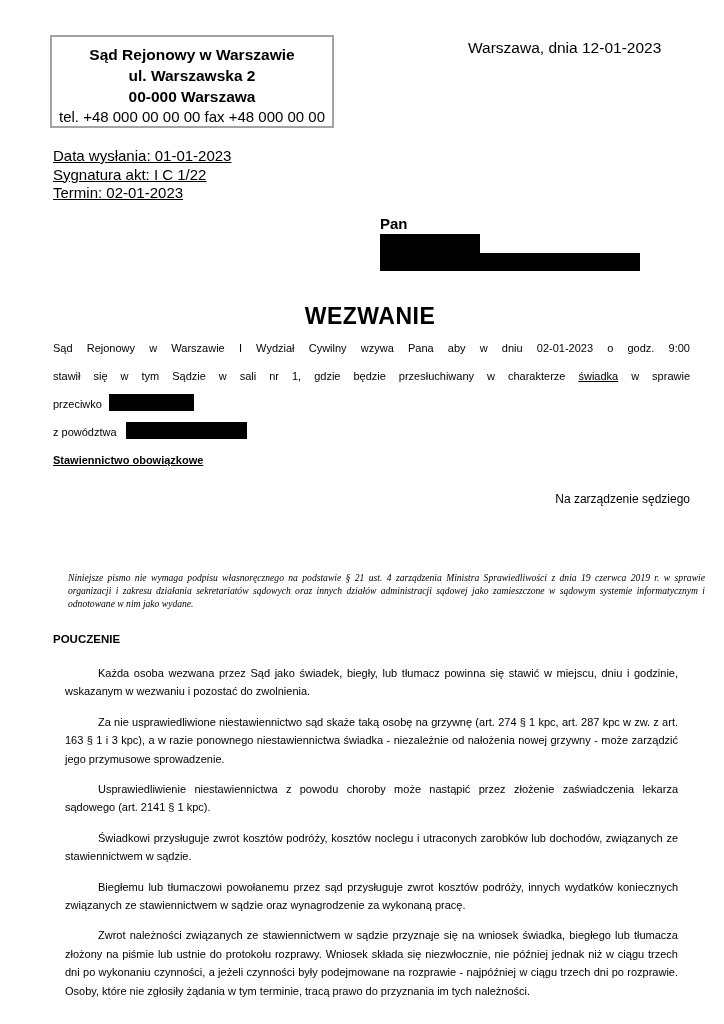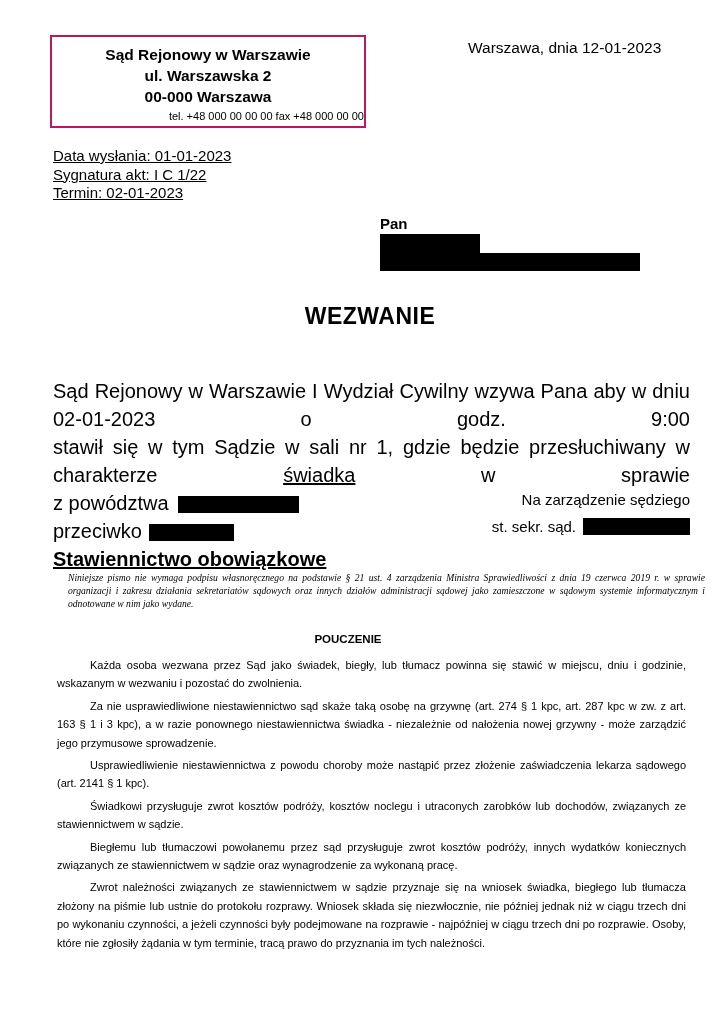--- a/index.html
+++ b/index.html
@@ -9,28 +9,28 @@
     height: 1024px;
     background: #ffffff;
     color: #000000;
     font-family: "Liberation Sans", "DejaVu Sans", sans-serif;
     overflow: hidden;
   }
   
   .sender-box {
     position: absolute;
     left: 50px; top: 35px;
-    width: 316px; height: 93px;
-    border: 2px solid #be185d;
+    width: 284px; height: 93px;
+    border: 2px solid #a3a3a3;
     box-sizing: border-box;
     text-align: center;
     padding-top: 7px;
   }
   .sender-box .bold-line { font-weight: bold; font-size: 15.5px; line-height: 21px; }
-  .sender-box .tel-line  { font-size: 11px; line-height: 19px; text-align: right; }
+  .sender-box .tel-line  { font-size: 15px; line-height: 19px; }
   
   .place-date {
     position: absolute;
     left: 468px; top: 39px;
     font-size: 15.5px;
   }
   
   .meta {
     position: absolute;
     left: 53px; top: 147px;
@@ -51,64 +51,63 @@
     left: 50px; top: 303px; width: 640px;
     text-align: center;
     font-weight: bold;
     font-size: 23px; line-height: 26px;
     letter-spacing: 0.5px;
   }
   
   .body-block {
     position: absolute;
     left: 53px; top: 334px; width: 637px;
-    font-size: 20px; line-height: 28px; margin-top: 43px;
+    font-size: 11px; line-height: 28px;
   }
   .jline { text-align: justify; text-align-last: justify; }
   .uline { text-decoration: underline; }
   .inline-redact {
     display: inline-block;
     background: #000;
     vertical-align: -3px;
   }
   .plaintiff-redact { width: 121px; height: 17px; margin-left: 9px; }
   .defendant-redact { width: 85px;  height: 17px; margin-left: 7px; }
   .mandatory { font-weight: bold; text-decoration: underline; }
   
   .signature {
     position: absolute;
     left: 53px; top: 486px; width: 637px;
     text-align: right;
-    font-size: 15px; line-height: 27px;
+    font-size: 12px; line-height: 27px;
   }
   .clerk-redact { width: 107px; height: 17px; margin-left: 7px; }
   
   .disclaimer {
     position: absolute;
     left: 68px; top: 571px; width: 637px;
     font-family: "Liberation Serif", "DejaVu Serif", serif;
     font-style: italic;
     font-size: 9.6px; line-height: 13px;
     text-align: justify;
   }
   
   .instruction-heading {
     position: absolute;
     left: 53px; top: 632px; width: 590px;
-    text-align: center;
     font-weight: bold;
     font-size: 11.5px; line-height: 14px;
   }
   .instruction {
     position: absolute;
     left: 53px; top: 652px; width: 637px;
     font-size: 11px; line-height: 18.4px;
     text-align: justify;
   }
-  .instruction p { margin: 4px; text-indent: 33px; }
+  .instruction p { margin: 12px; text-indent: 33px; }
 </style>
 </head>
 <body>
 
 <div class="page">
 
   <div class="sender-box">
     <div class="bold-line">Sąd Rejonowy w Warszawie</div>
     <div class="bold-line">ul. Warszawska 2</div>
     <div class="bold-line">00-000 Warszawa</div>
@@ -127,28 +126,27 @@
     <div class="salutation">Pan</div>
     <div class="redact addr-redact-1"></div>
     <div class="redact addr-redact-2"></div>
   </div>
 
   <div class="doc-title">WEZWANIE</div>
 
   <div class="body-block">
     <div class="jline">Sąd Rejonowy w Warszawie I Wydział Cywilny wzywa Pana aby w dniu 02-01-2023 o godz. 9:00</div>
     <div class="jline"><span>stawił się w tym Sądzie w sali nr 1, gdzie będzie przesłuchiwany w charakterze</span> <span class="uline">świadka</span> <span>w sprawie</span></div>
+    <div><span>przeciwko</span><span class="inline-redact defendant-redact"></span></div>
     <div><span>z powództwa</span><span class="inline-redact plaintiff-redact"></span></div>
-    <div><span>przeciwko</span><span class="inline-redact defendant-redact"></span></div>
     <div class="mandatory">Stawiennictwo obowiązkowe</div>
   </div>
 
   <div class="signature">
     <div>Na zarządzenie sędziego</div>
-    <div><span>st. sekr. sąd.</span><span class="inline-redact clerk-redact"></span></div>
   </div>
 
   <div class="disclaimer">Niniejsze pismo nie wymaga podpisu własnoręcznego na podstawie § 21 ust. 4 zarządzenia Ministra Sprawiedliwości z dnia 19 czerwca 2019 r. w sprawie organizacji i zakresu działania sekretariatów sądowych oraz innych działów administracji sądowej jako zamieszczone w sądowym systemie informatycznym i odnotowane w nim jako wydane.</div>
 
   <div class="instruction-heading">POUCZENIE</div>
   <div class="instruction">
     <p>Każda osoba wezwana przez Sąd jako świadek, biegły, lub tłumacz powinna się stawić w miejscu, dniu i godzinie, wskazanym w wezwaniu i pozostać do zwolnienia.</p>
     <p>Za nie usprawiedliwione niestawiennictwo sąd skaże taką osobę na grzywnę (art. 274 § 1 kpc, art. 287 kpc w zw. z art. 163 § 1 i 3 kpc), a w razie ponownego niestawiennictwa świadka - niezależnie od nałożenia nowej grzywny - może zarządzić jego przymusowe sprowadzenie.</p>
     <p>Usprawiedliwienie niestawiennictwa z powodu choroby może nastąpić przez złożenie zaświadczenia lekarza sądowego (art. 2141 § 1 kpc).</p>
     <p>Świadkowi przysługuje zwrot kosztów podróży, kosztów noclegu i utraconych zarobków lub dochodów, związanych ze stawiennictwem w sądzie.</p>

